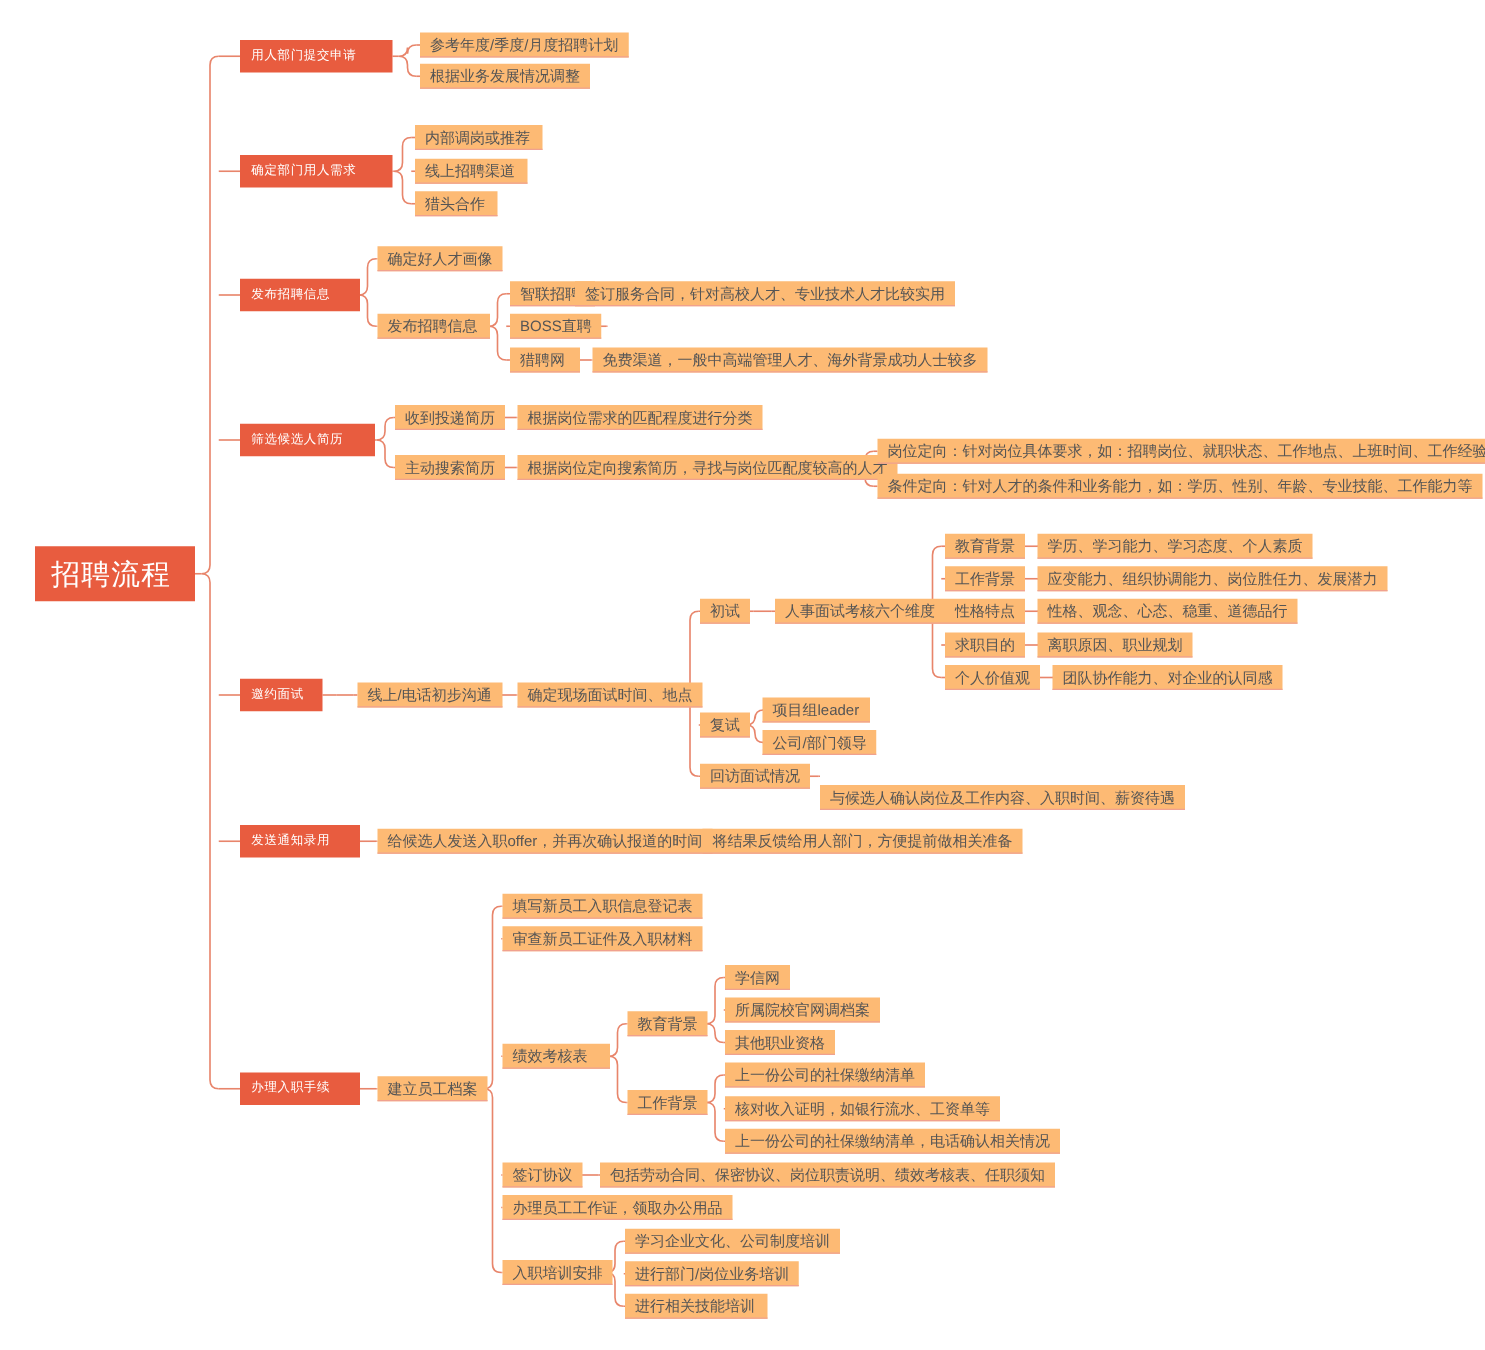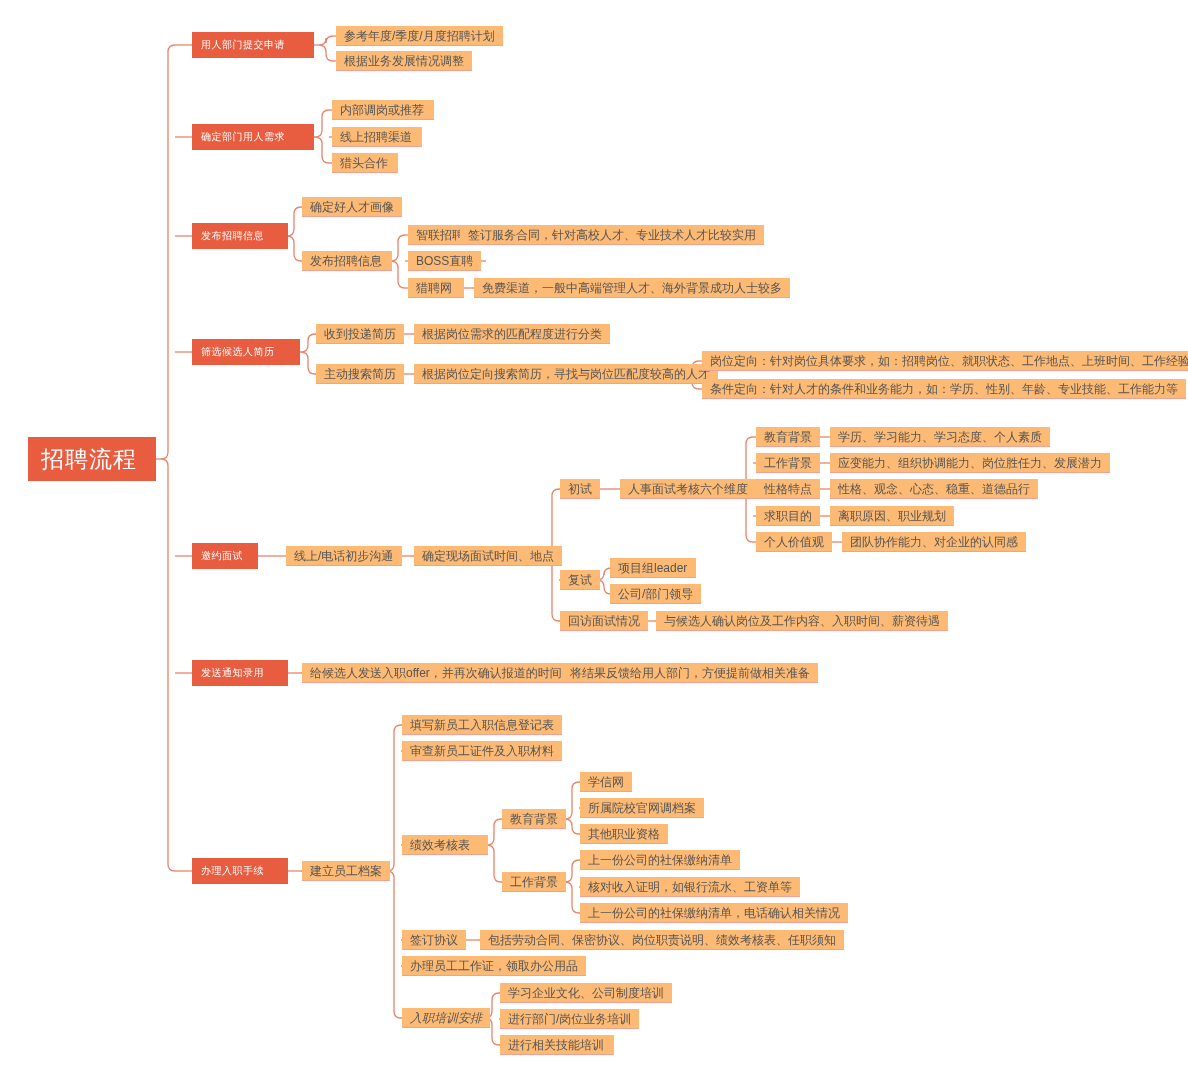--- a/index.html
+++ b/index.html
@@ -370,21 +370,21 @@
     </div>
     <div class="node leaf" style="left: 610px; top: 558px; min-width: 86px;">
       <span>项目组leader</span>
     </div>
     <div class="node leaf" style="left: 610px; top: 584px; min-width: 88px;">
       <span>公司/部门领导</span>
     </div>
     <div class="node leaf" style="left: 560px; top: 611px; min-width: 80px;">
       <span>回访面试情况</span>
     </div>
-    <div class="node leaf" style="left: 656px; top: 611px; min-width: 264px;">
+    <div class="node leaf" style="left: 656px; top: 628px; min-width: 264px;">
       <span>与候选人确认岗位及工作内容、入职时间、薪资待遇</span>
     </div>
     <div class="node lvl1" style="left: 192px; top: 660px; min-width: 96px;">
       <span>发送通知录用</span>
     </div>
     <div class="node leaf" style="left: 302px; top: 663px; min-width: 246px;">
       <span>给候选人发送入职offer，并再次确认报道的时间</span>
     </div>
     <div class="node leaf" style="left: 562px; top: 663px; min-width: 240px;">
       <span>将结果反馈给用人部门，方便提前做相关准备</span>
@@ -430,21 +430,21 @@
     </div>
     <div class="node leaf" style="left: 402px; top: 930px; min-width: 62px;">
       <span>签订协议</span>
     </div>
     <div class="node leaf" style="left: 480px; top: 930px; min-width: 330px;">
       <span>包括劳动合同、保密协议、岗位职责说明、绩效考核表、任职须知</span>
     </div>
     <div class="node leaf" style="left: 402px; top: 956px; min-width: 164px;">
       <span>办理员工工作证，领取办公用品</span>
     </div>
-    <div class="node leaf" style="left: 402px; top: 1008px; min-width: 86px; font-style: italic;">
+    <div class="node leaf" style="left: 402px; top: 1008px; min-width: 86px;">
       <span>入职培训安排</span>
     </div>
     <div class="node leaf" style="left: 500px; top: 983px; min-width: 160px;">
       <span>学习企业文化、公司制度培训</span>
     </div>
     <div class="node leaf" style="left: 500px; top: 1009px; min-width: 138px;">
       <span>进行部门/岗位业务培训</span>
     </div>
     <div class="node leaf" style="left: 500px; top: 1035px; min-width: 114px;">
       <span>进行相关技能培训</span>

